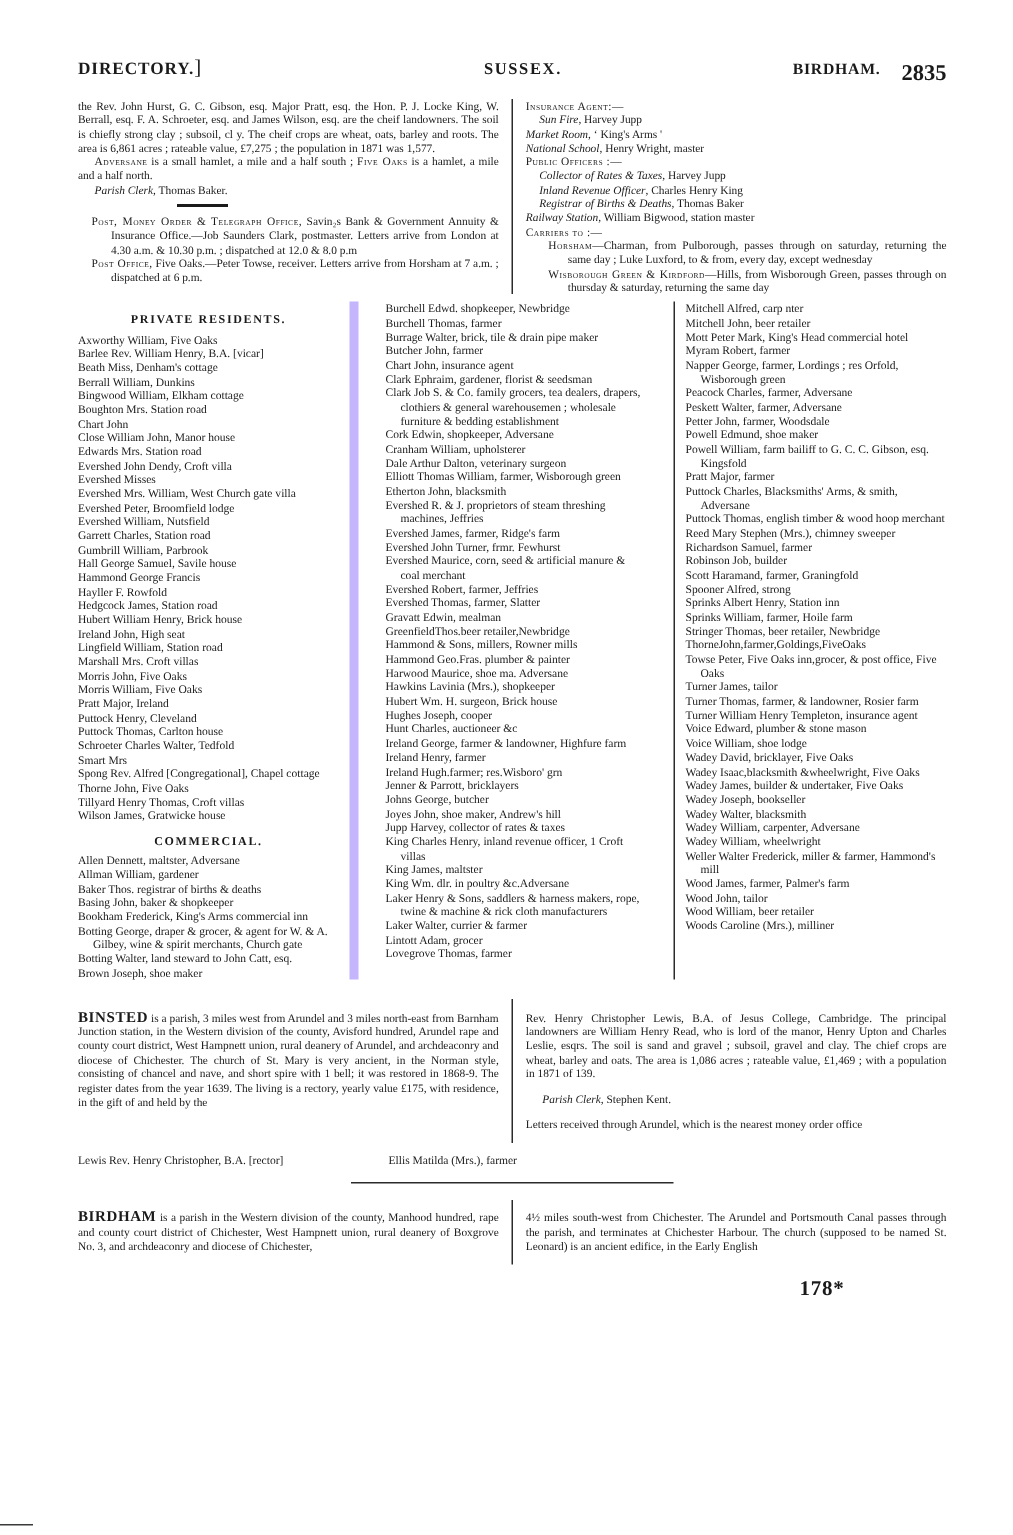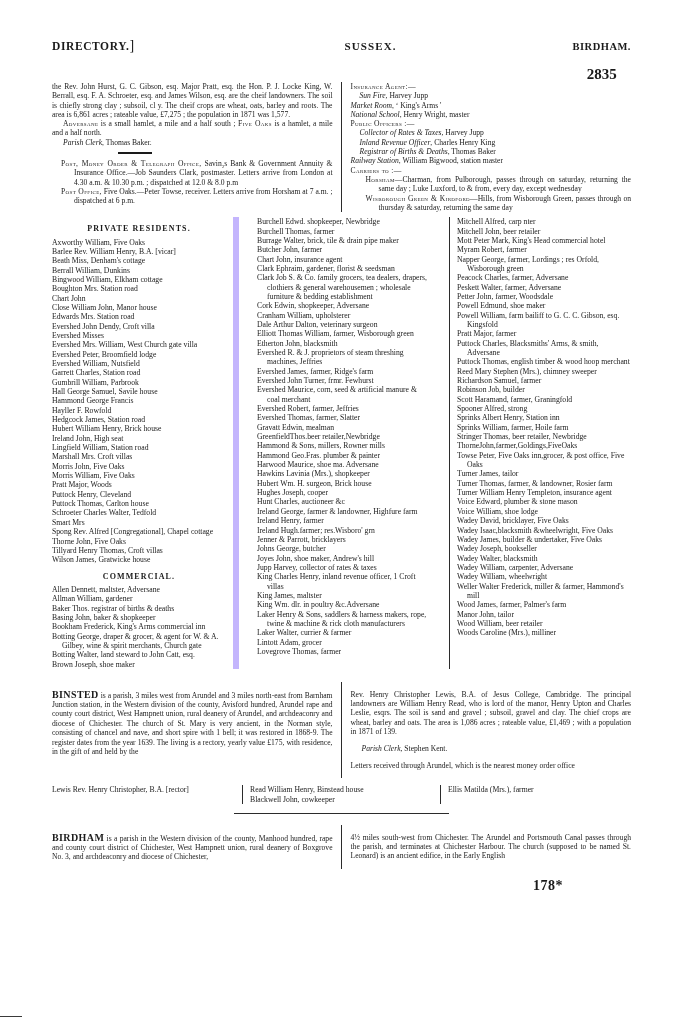--- a/index.html
+++ b/index.html
@@ -21,43 +21,42 @@
     height: 1023px;
     box-sizing: border-box;
     padding: 38px 44px 0 52px;
   }
 
   
   .running-head {
     display: flex;
     align-items: baseline;
     justify-content: space-between;
-    margin-bottom: 24px;
+    margin-bottom: 8px;
     height: 20px;
   }
   .rh-left {
     font-variant: small-caps;
     font-size: 11.5px;
     letter-spacing: .6px;
     font-weight: 700;
     white-space: nowrap;
   }
   .rh-left .bracket { font-variant: normal; font-weight: 400; font-size: 14px; }
   .rh-center {
     font-size: 11px;
     font-weight: 700;
     letter-spacing: 1.1px;
     margin-left: 34px;
   }
   .rh-right {
     display: flex;
-    align-items: center;
+    align-items: flex-start;
     gap: 14px;
     white-space: nowrap;
-    flex-direction: column;
   }
   .rh-parish {
     font-variant: small-caps;
     font-size: 10.5px;
     font-weight: 700;
     letter-spacing: .5px;
   }
   .rh-page { font-size: 15px; font-weight: 700; }
 
   
@@ -235,21 +234,21 @@
           <p class="entry">Hall George Samuel, Savile house</p>
           <p class="entry">Hammond George Francis</p>
           <p class="entry">Hayller F. Rowfold</p>
           <p class="entry">Hedgcock James, Station road</p>
           <p class="entry">Hubert William Henry, Brick house</p>
           <p class="entry">Ireland John, High seat</p>
           <p class="entry">Lingfield William, Station road</p>
           <p class="entry">Marshall Mrs. Croft villas</p>
           <p class="entry">Morris John, Five Oaks</p>
           <p class="entry">Morris William, Five Oaks</p>
-          <p class="entry">Pratt Major, Woods</p>
+          <p class="entry">Pratt Major, Ireland</p>
           <p class="entry">Puttock Henry, Cleveland</p>
           <p class="entry">Puttock Thomas, Carlton house</p>
           <p class="entry">Schroeter Charles Walter, Tedfold</p>
           <p class="entry">Smart Mrs</p>
           <p class="entry">Spong Rev. Alfred [Congregational], Chapel cottage</p>
           <p class="entry">Thorne John, Five Oaks</p>
           <p class="entry">Tillyard Henry Thomas, Croft villas</p>
           <p class="entry">Wilson James, Gratwicke house</p>
         </div>
       <div class="dir-head">COMMERCIAL.</div>
@@ -343,21 +342,21 @@
           <p class="entry">Voice William, shoe lodge</p>
           <p class="entry">Wadey David, bricklayer, Five Oaks</p>
           <p class="entry">Wadey Isaac,blacksmith &amp;wheelwright, Five Oaks</p>
           <p class="entry">Wadey James, builder &amp; undertaker, Five Oaks</p>
           <p class="entry">Wadey Joseph, bookseller</p>
           <p class="entry">Wadey Walter, blacksmith</p>
           <p class="entry">Wadey William, carpenter, Adversane</p>
           <p class="entry">Wadey William, wheelwright</p>
           <p class="entry">Weller Walter Frederick, miller &amp; farmer, Hammond's mill</p>
           <p class="entry">Wood James, farmer, Palmer's farm</p>
-          <p class="entry">Manor John, tailor</p>
+          <p class="entry">Wood John, tailor</p>
           <p class="entry">Wood William, beer retailer</p>
           <p class="entry">Woods Caroline (Mrs.), milliner</p>
         </div>
     </div>
   </div>
 
   <div class="article">
     <div class="art-body">
       <div class="art-col left">
         <p><span class="parish-name">BINSTED</span><span> is a parish, 3 miles west from Arundel and 3 miles north-east from Barnham Junction station, in the Western division of the county, Avisford hundred, Arundel rape and county court district, West Hampnett union, rural deanery of Arundel, and archdeaconry and diocese of Chichester. The church of St. Mary is very ancient, in the Norman style, consisting of chancel and nave, and short spire with 1 bell; it was restored in 1868-9. The register dates from the year 1639. The living is a rectory, yearly value £175, with residence, in the gift of and held by the</span></p>
@@ -366,24 +365,20 @@
         <p>Rev. Henry Christopher Lewis, B.A. of Jesus College, Cambridge. The principal landowners are William Henry Read, who is lord of the manor, Henry Upton and Charles Leslie, esqrs. The soil is sand and gravel ; subsoil, gravel and clay. The chief crops are wheat, barley and oats. The area is 1,086 acres ; rateable value, £1,469 ; with a population in 1871 of 139.</p>
         <p class="ind1"><span class="it">Parish Clerk</span><span>, Stephen Kent.</span></p>
         <p class="hang">Letters received through Arundel, which is the nearest money order office</p>
       </div>
     </div>
 
     <div class="names-3">
       <div class="nc n1" id="bin1">
           <p class="entry">Lewis Rev. Henry Christopher, B.A. [rector]</p>
         </div>
-      <div class="nc n2" id="bin2">
-          <p class="entry">Read William Henry, Binstead house</p>
-          <p class="entry">Blackwell John, cowkeeper</p>
-        </div>
       <div class="nc n3" id="bin3">
           <p class="entry">Ellis Matilda (Mrs.), farmer</p>
         </div>
     </div>
   </div>
 
   <div class="rule-mid"></div>
 
   <div class="article" style="margin-top:0">
     <div class="art-body">

